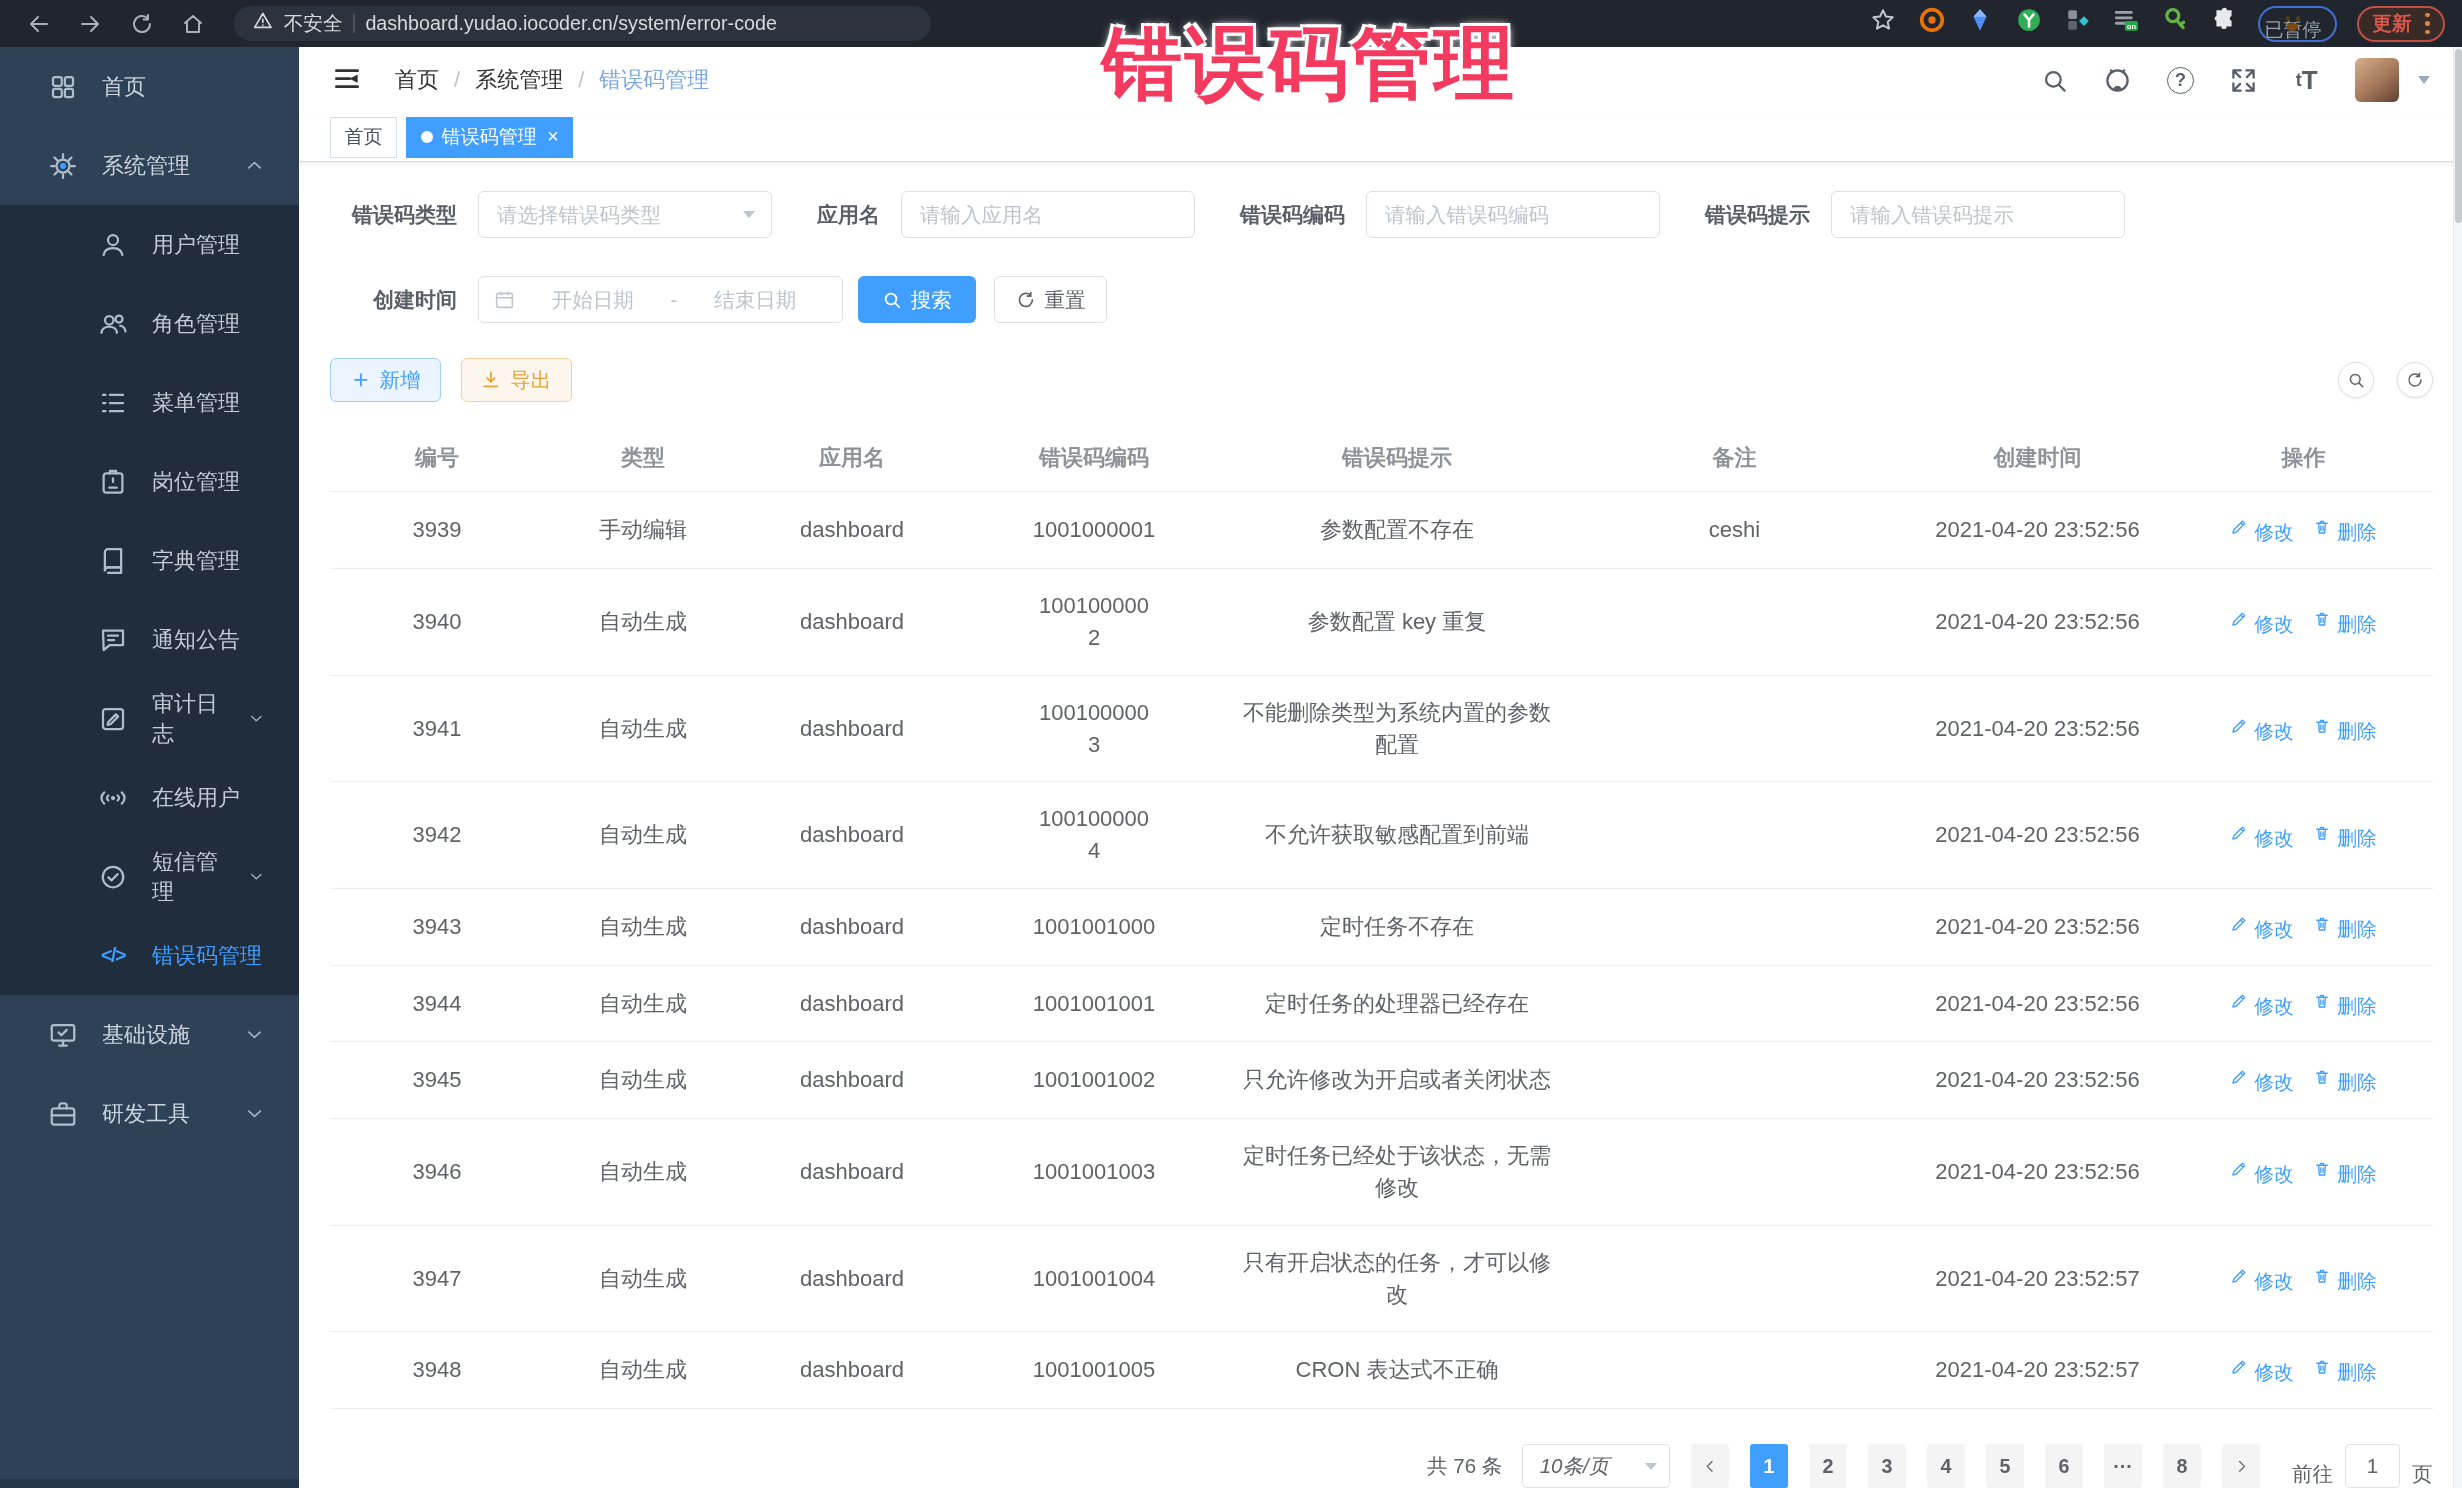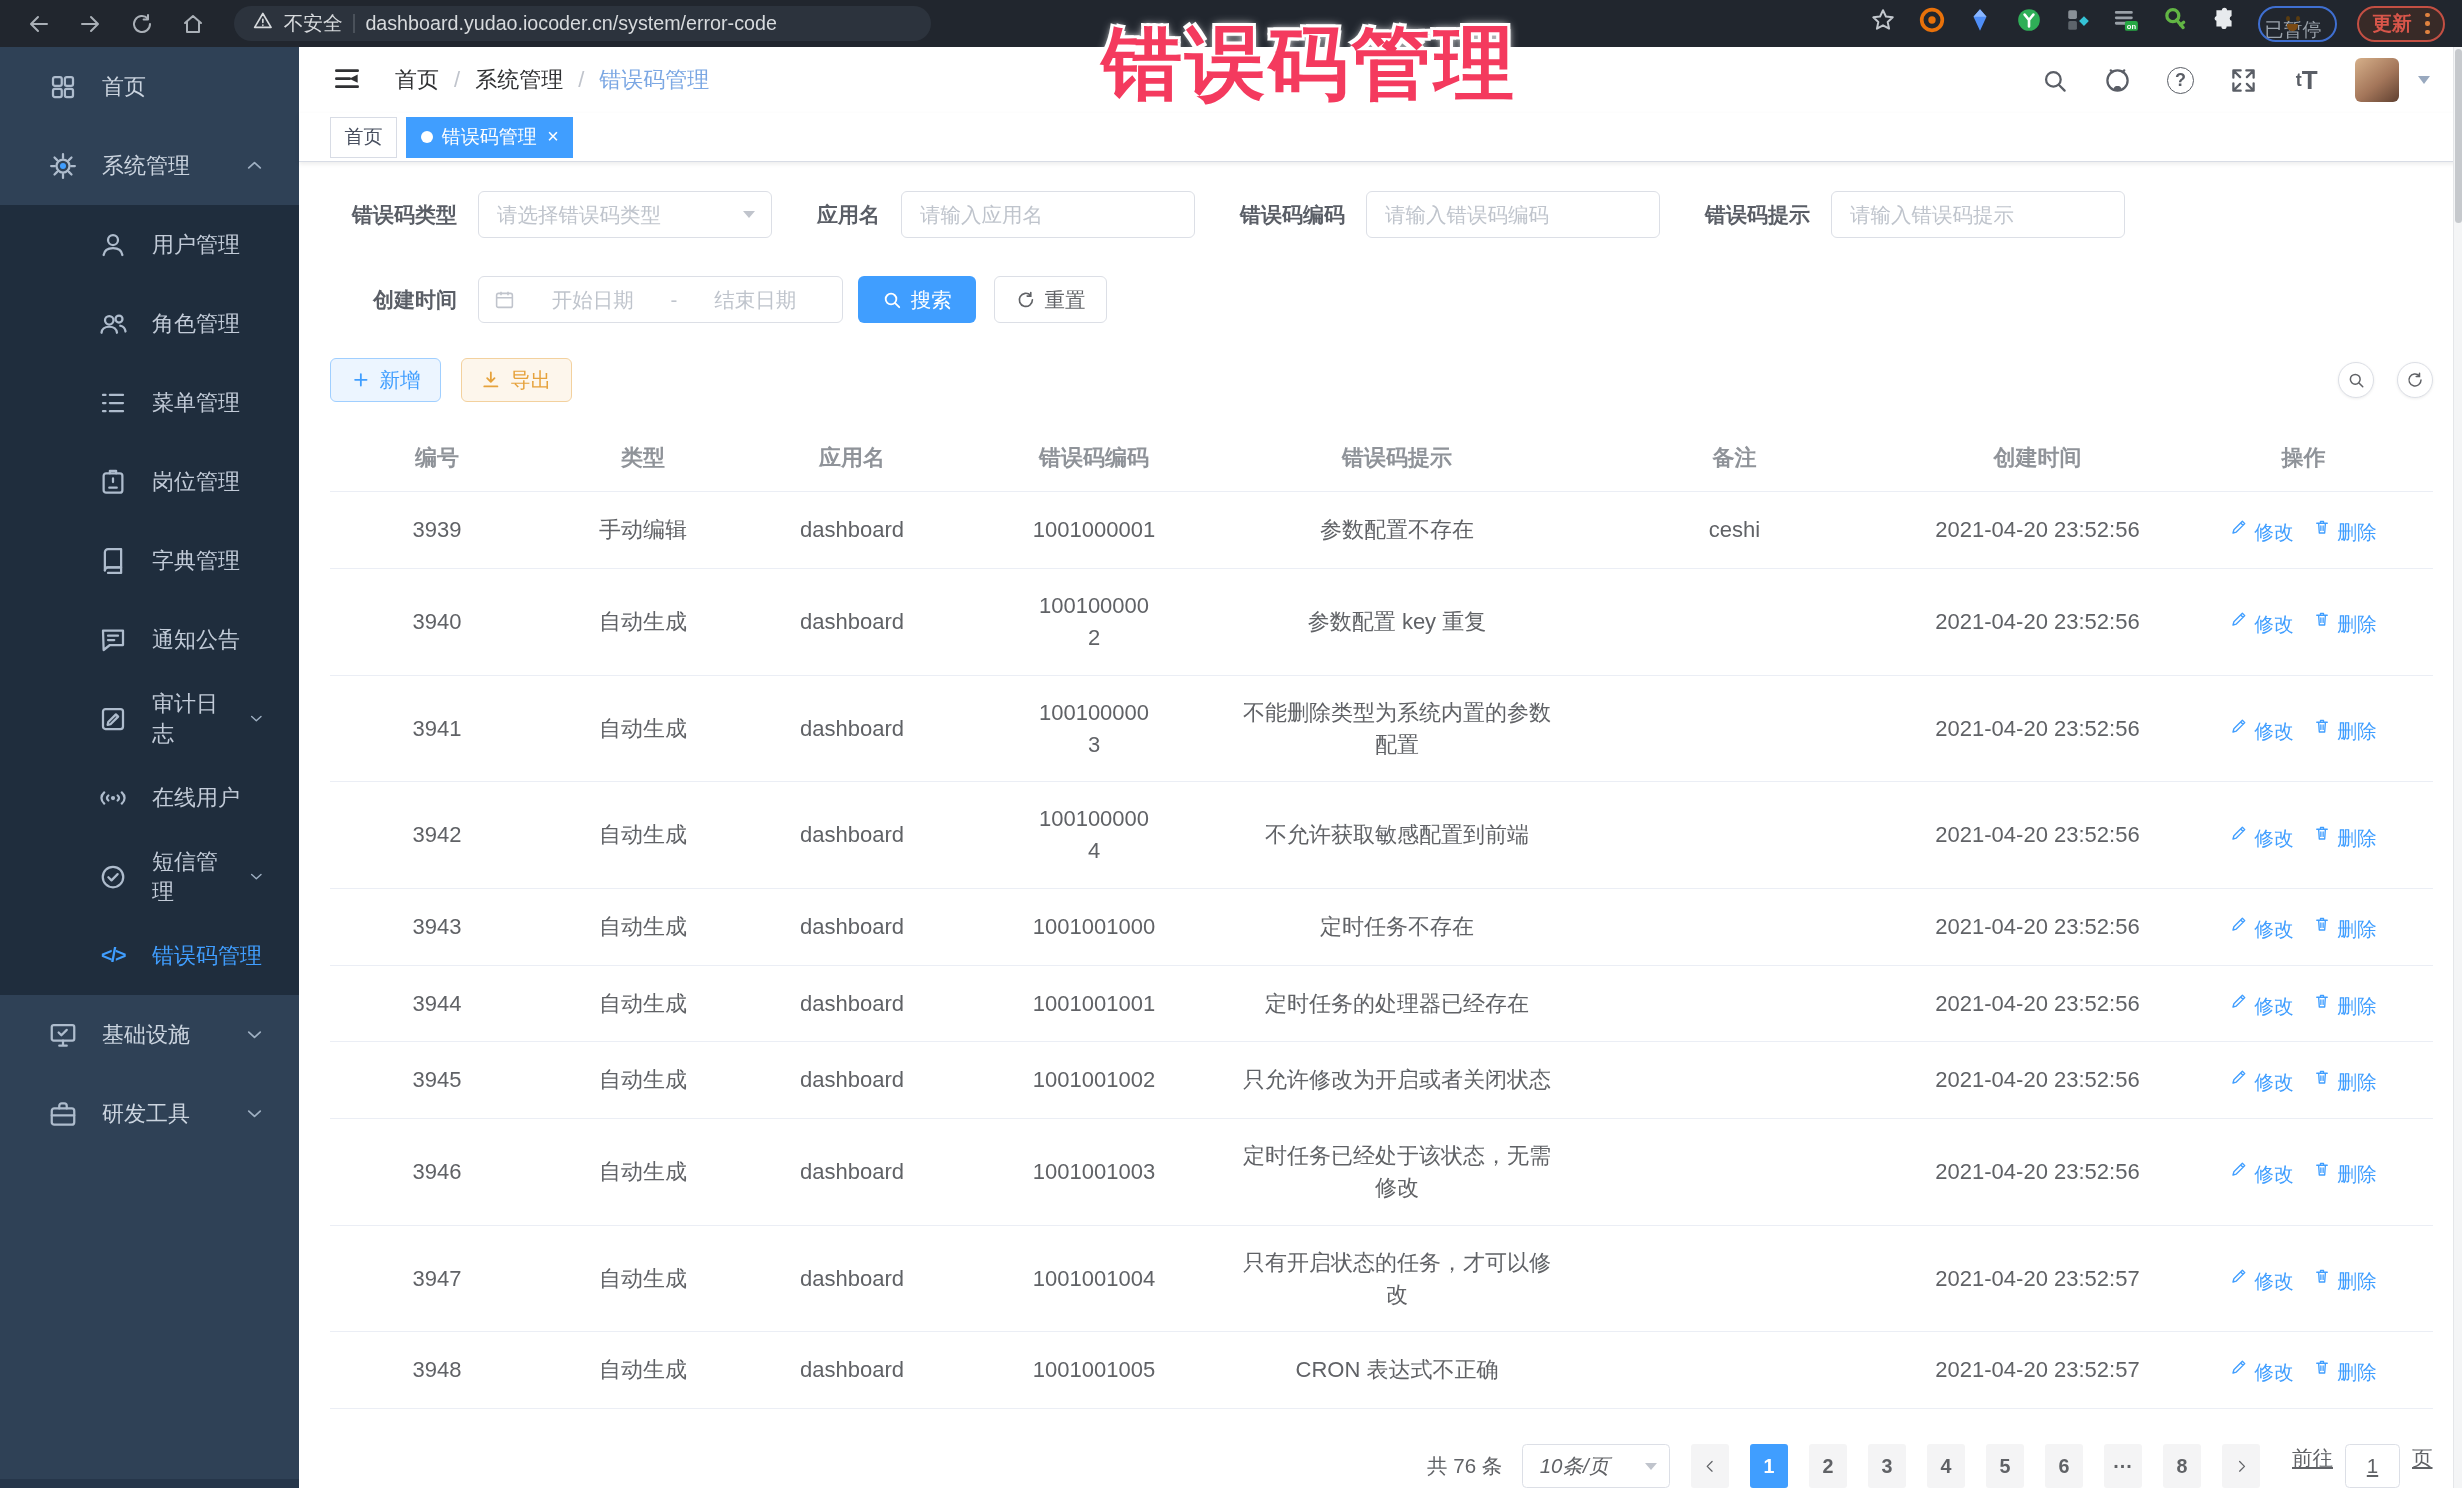--- a/index.html
+++ b/index.html
@@ -130,21 +130,21 @@
     font-size:20.5px; color:#606266; }
   .pg-total { margin-right:19.7px; }
   .pg-size { position:relative; width:148px; height:44px; border:0.8px solid #dcdfe6; border-radius:4.5px;
     display:flex; align-items:center; padding:0 33px 0 16.7px; color:#606266; cursor:pointer; background:#fff;font-style:italic; }
   .pg-size .sel-caret { right:12px; }
   .pg-btn { min-width:38px; height:44px; border-radius:3px; background:#f4f4f5; color:#606266;
     display:flex; align-items:center; justify-content:center; font-weight:700; font-size:19.7px;
     margin-left:21px; cursor:pointer; padding:0 6px; }
   .pg-btn.active { background:#409eff; color:#fff; }
   .pg-btn svg { width:16.7px; height:16.7px; }
-  .pg-goto { margin-left:32px; display:flex; align-items:flex-start; gap:12px;text-decoration:underline; }
+  .pg-goto { margin-left:32px; display:flex; align-items:flex-end; gap:12px; }
   .pg-goto input { width:55px; height:44px; border:0.8px solid #dcdfe6; border-radius:4.5px; text-align:center;
     font-size:20.5px; color:#606266; outline:none; font-family:"Liberation Sans","DejaVu Sans",sans-serif; }
 
   
   .overlay-title { position:absolute; left:1102px; top:10.6px; z-index:99; font-size:80px; font-weight:800;
     color:#f43a5e; letter-spacing:3px; white-space:nowrap;
     text-shadow:0 0 6px #fff, 0 0 10.6px #fff, 3px 3px 0 #fff, -3px -3px 0 #fff, 3px -3px 0 #fff, -3px 3px 0 #fff; }
   .v-scroll { position:absolute; top:47px; right:0; bottom:0; width:9px; background:#f4f5f6;
     border-left:0.8px solid #e4e6e9; z-index:6; }
   .v-scroll i { position:absolute; top:1.5px; left:0.8px; width:6.8px; height:174px; border-radius:3.8px; background:#c6c9cd; }

